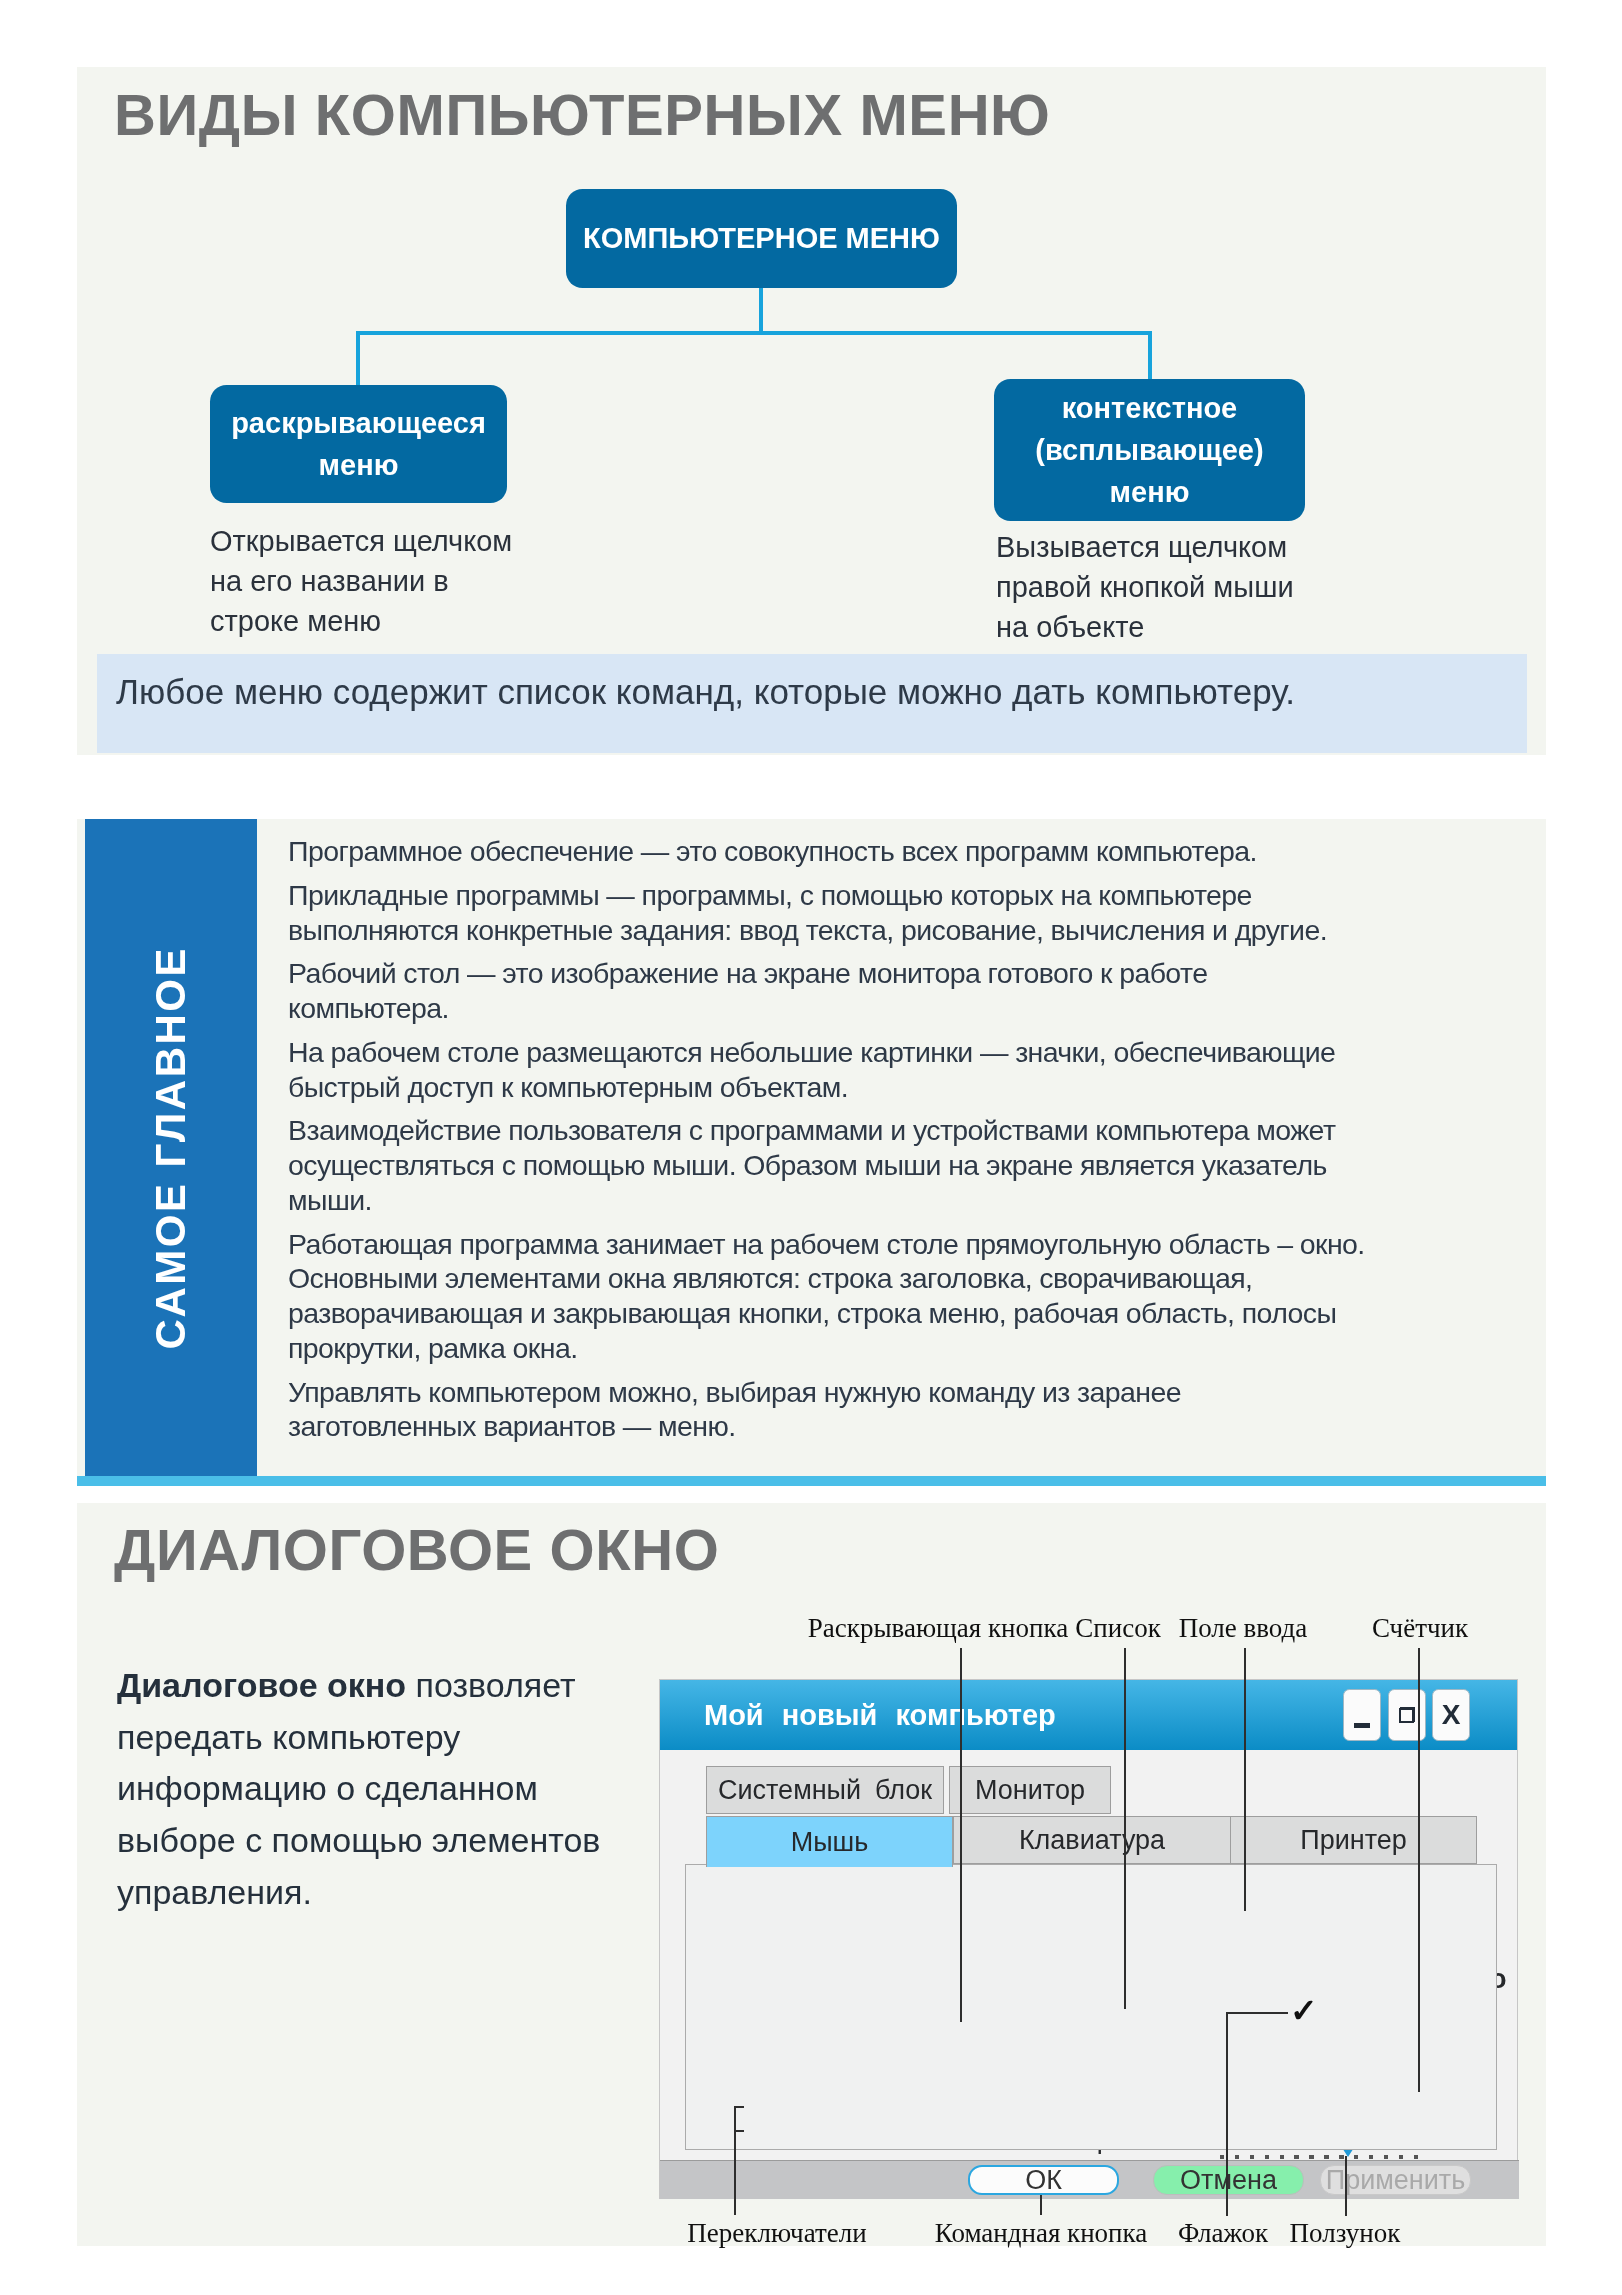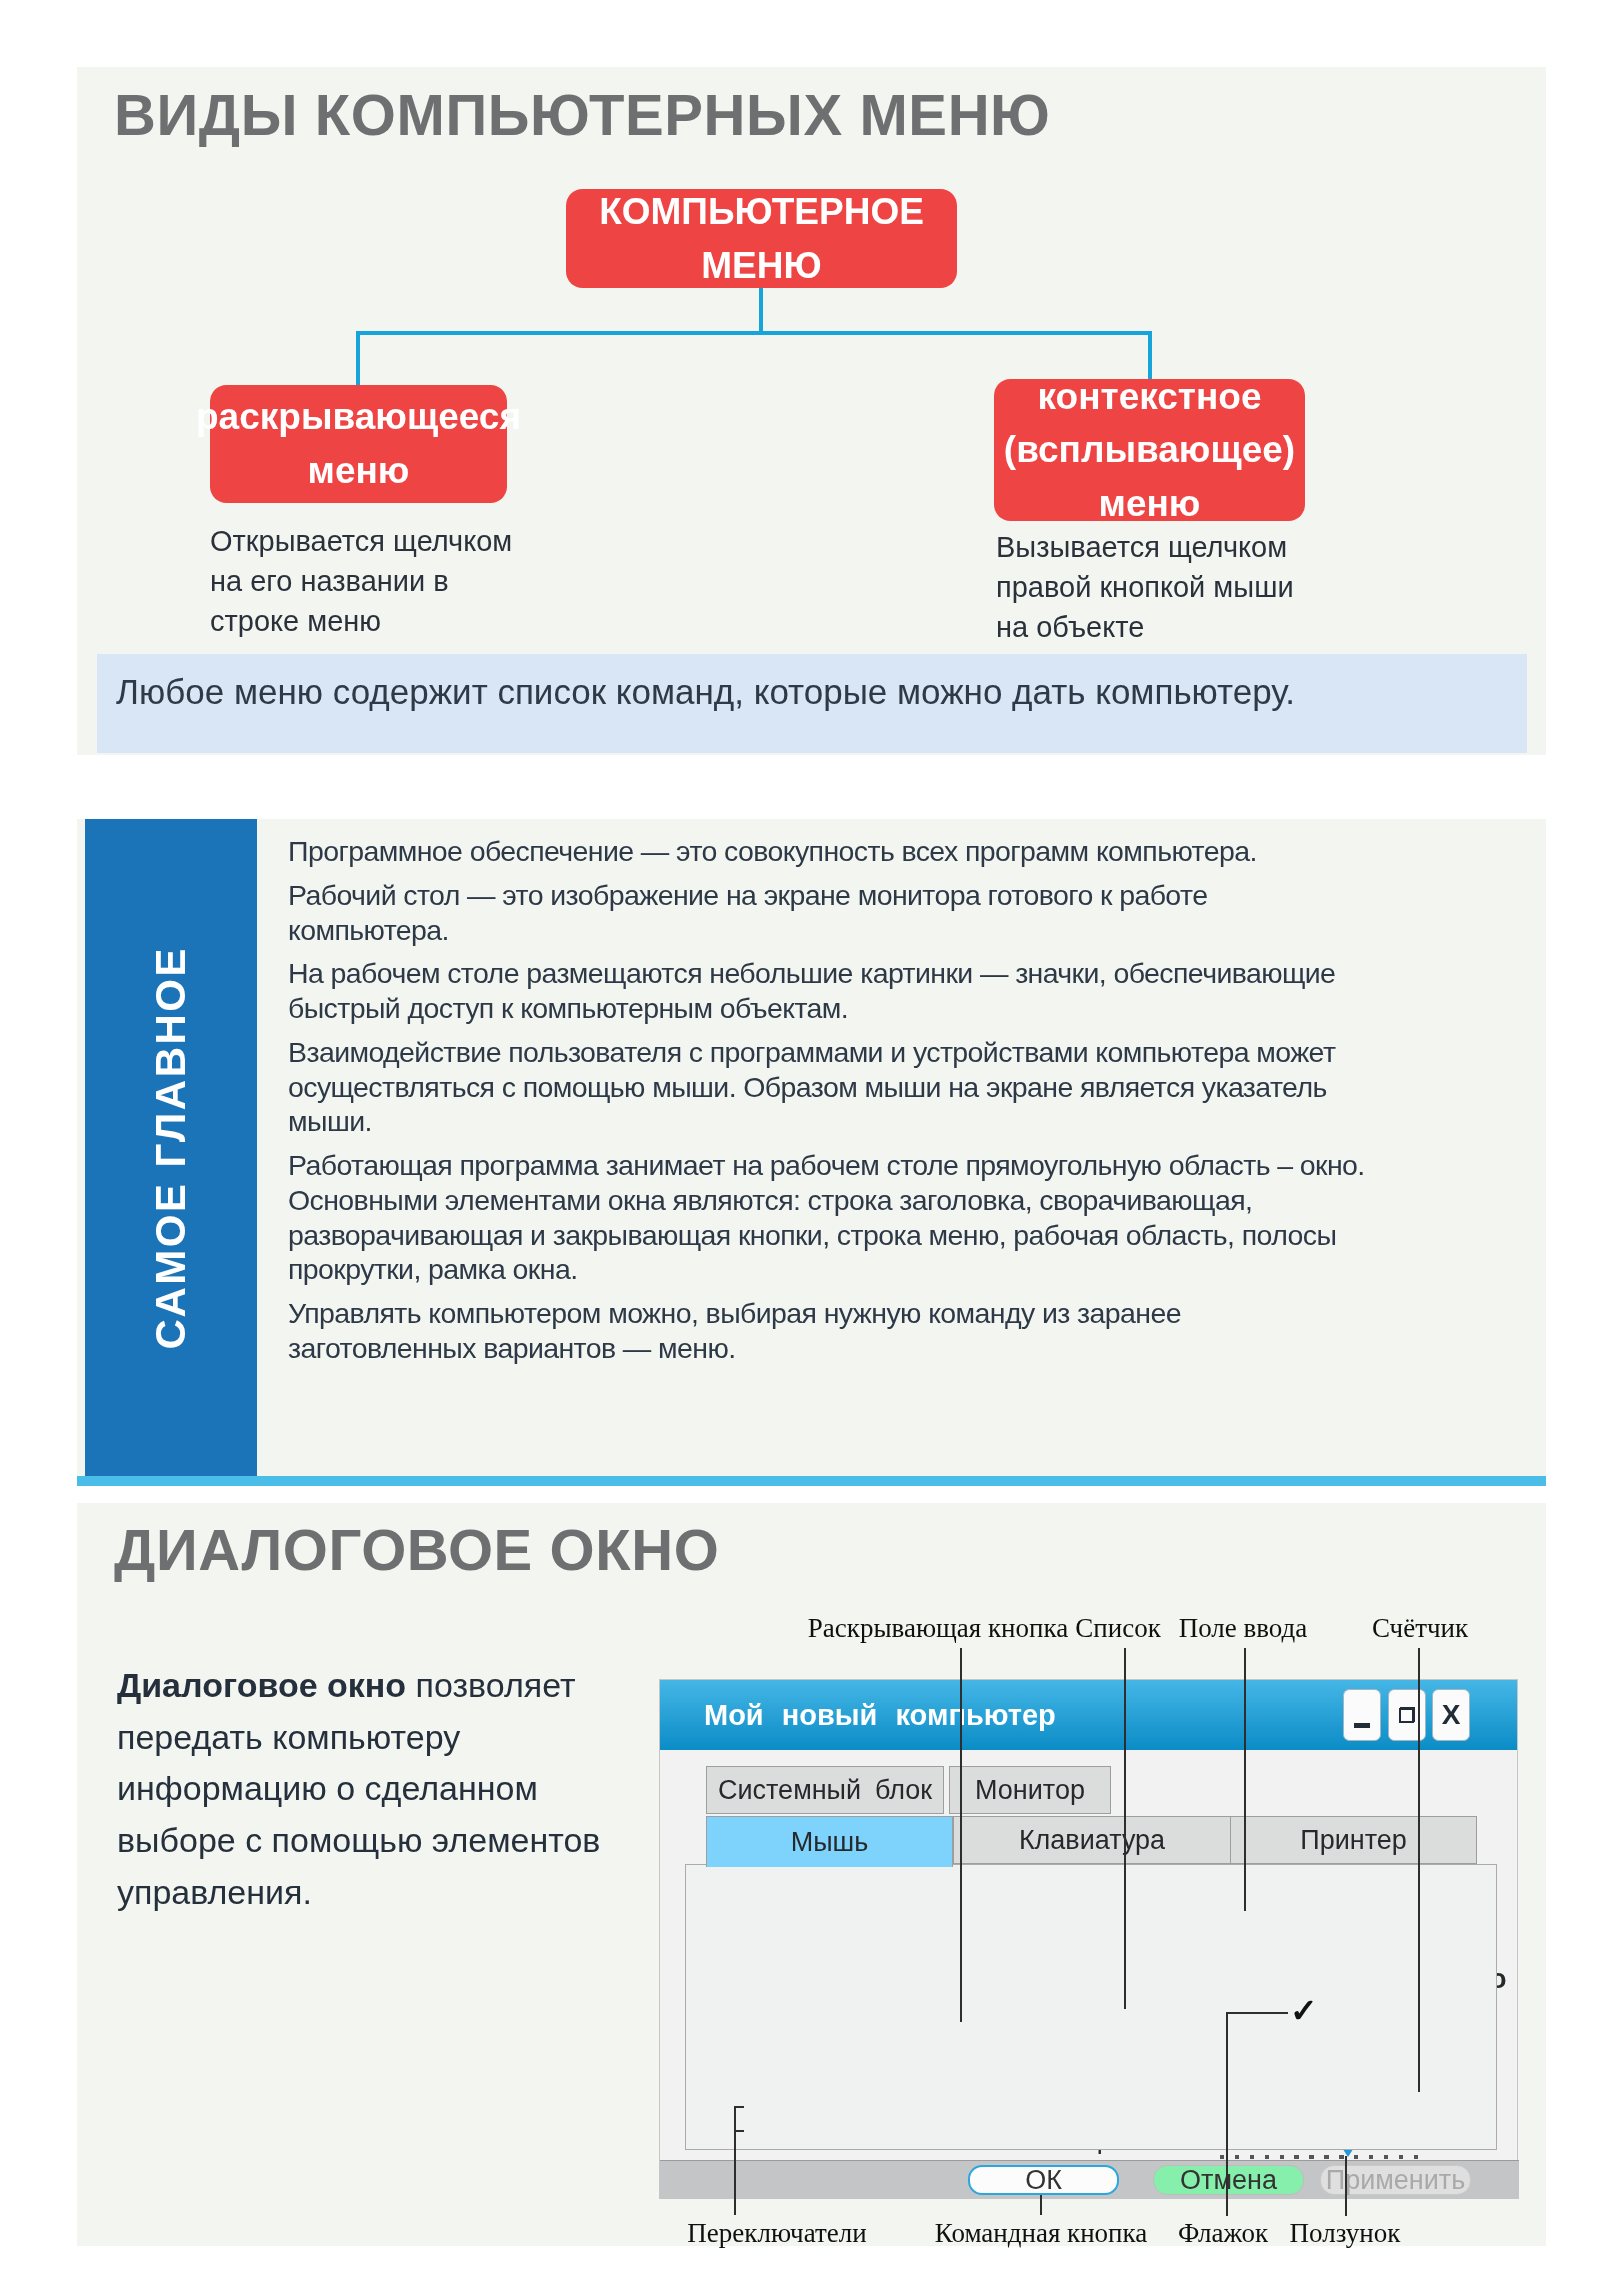--- a/index.html
+++ b/index.html
@@ -3,22 +3,22 @@
 <meta charset="utf-8">
 <style>
   html,body{margin:0;padding:0;}
   body{
     width:1622px;height:2295px;position:relative;background:#ffffff;
     font-family:"Liberation Sans", sans-serif;color:#2E3947;
   }
   .secbg{position:absolute;background:#F3F5F0;}
   .sec-title{position:absolute;font-weight:bold;font-size:58px;color:#6E6F70;letter-spacing:0.6px;white-space:nowrap;}
   
-  .dbox{position:absolute;background:#ef4444;border-radius:16.5px;color:#fff;font-weight:bold;
-        font-size:37px;text-align:center;display:flex;align-items:center;justify-content:center;line-height:1.45;}
+  .dbox{position:absolute;background:#0369a1;border-radius:16.5px;color:#fff;font-weight:bold;
+        font-size:29px;text-align:center;display:flex;align-items:center;justify-content:center;line-height:1.45;}
   .dline{position:absolute;background:#17A3DC;}
   .caption{position:absolute;font-size:29px;line-height:1.38;color:#2A313B;}
   .note{position:absolute;background:#D8E6F5;color:#2E3A48;font-size:35px;line-height:1.42;
         padding:12.7px 19px;box-sizing:border-box;}
   
   .sidebar{position:absolute;background:#1B73B8;display:flex;align-items:center;justify-content:center;}
   .sidebar span{writing-mode:vertical-rl;transform:rotate(180deg);color:#fff;font-weight:bold;
         font-size:42px;letter-spacing:2.5px;white-space:nowrap;}
   .cyanrule{position:absolute;background:#4ABEE8;}
   .paras{position:absolute;font-size:28.5px;line-height:1.22;letter-spacing:-0.6px;width:1077px;}
@@ -108,20 +108,21 @@
 <div class="note" style="left:97px;top:654px;width:1430px;height:99px;">Любое меню содержит список команд, которые можно дать компьютеру.</div>
 
 <div class="secbg" style="left:77px;top:819px;width:1469px;height:667px;"></div>
 <div class="sidebar" style="left:85px;top:819px;width:172px;height:657px;">
   <span>САМОЕ ГЛАВНОЕ</span>
 </div>
 <div class="cyanrule" style="left:77px;top:1476px;width:1469px;height:10px;"></div>
 
 <div class="paras" style="left:288px;top:834px;">
   <p>Программное обеспечение — это совокупность всех программ компьютера.</p>
+  <p>Прикладные программы — программы, с помощью которых на компьютере выполняются конкретные задания: ввод текста, рисование, вычисления и другие.</p>
   <p>Рабочий стол — это изображение на экране монитора готового к работе компьютера.</p>
   <p>На рабочем столе размещаются небольшие картинки — значки, обеспечивающие быстрый доступ к компьютерным объектам.</p>
   <p>Взаимодействие пользователя с программами и устройствами компьютера может осуществляться с помощью мыши. Образом мыши на экране является указатель мыши.</p>
   <p>Работающая программа занимает на рабочем столе прямоугольную область – окно. Основными элементами окна являются: строка заголовка, сворачивающая, разворачивающая и закрывающая кнопки, строка меню, рабочая область, полосы прокрутки, рамка окна.</p>
   <p>Управлять компьютером можно, выбирая нужную команду из заранее заготовленных вариантов — меню.</p>
 </div>
 
 <div class="secbg" style="left:77px;top:1503px;width:1469px;height:743px;"></div>
 <div class="sec-title" style="left:114px;top:1516px;">ДИАЛОГОВОЕ ОКНО</div>
 

